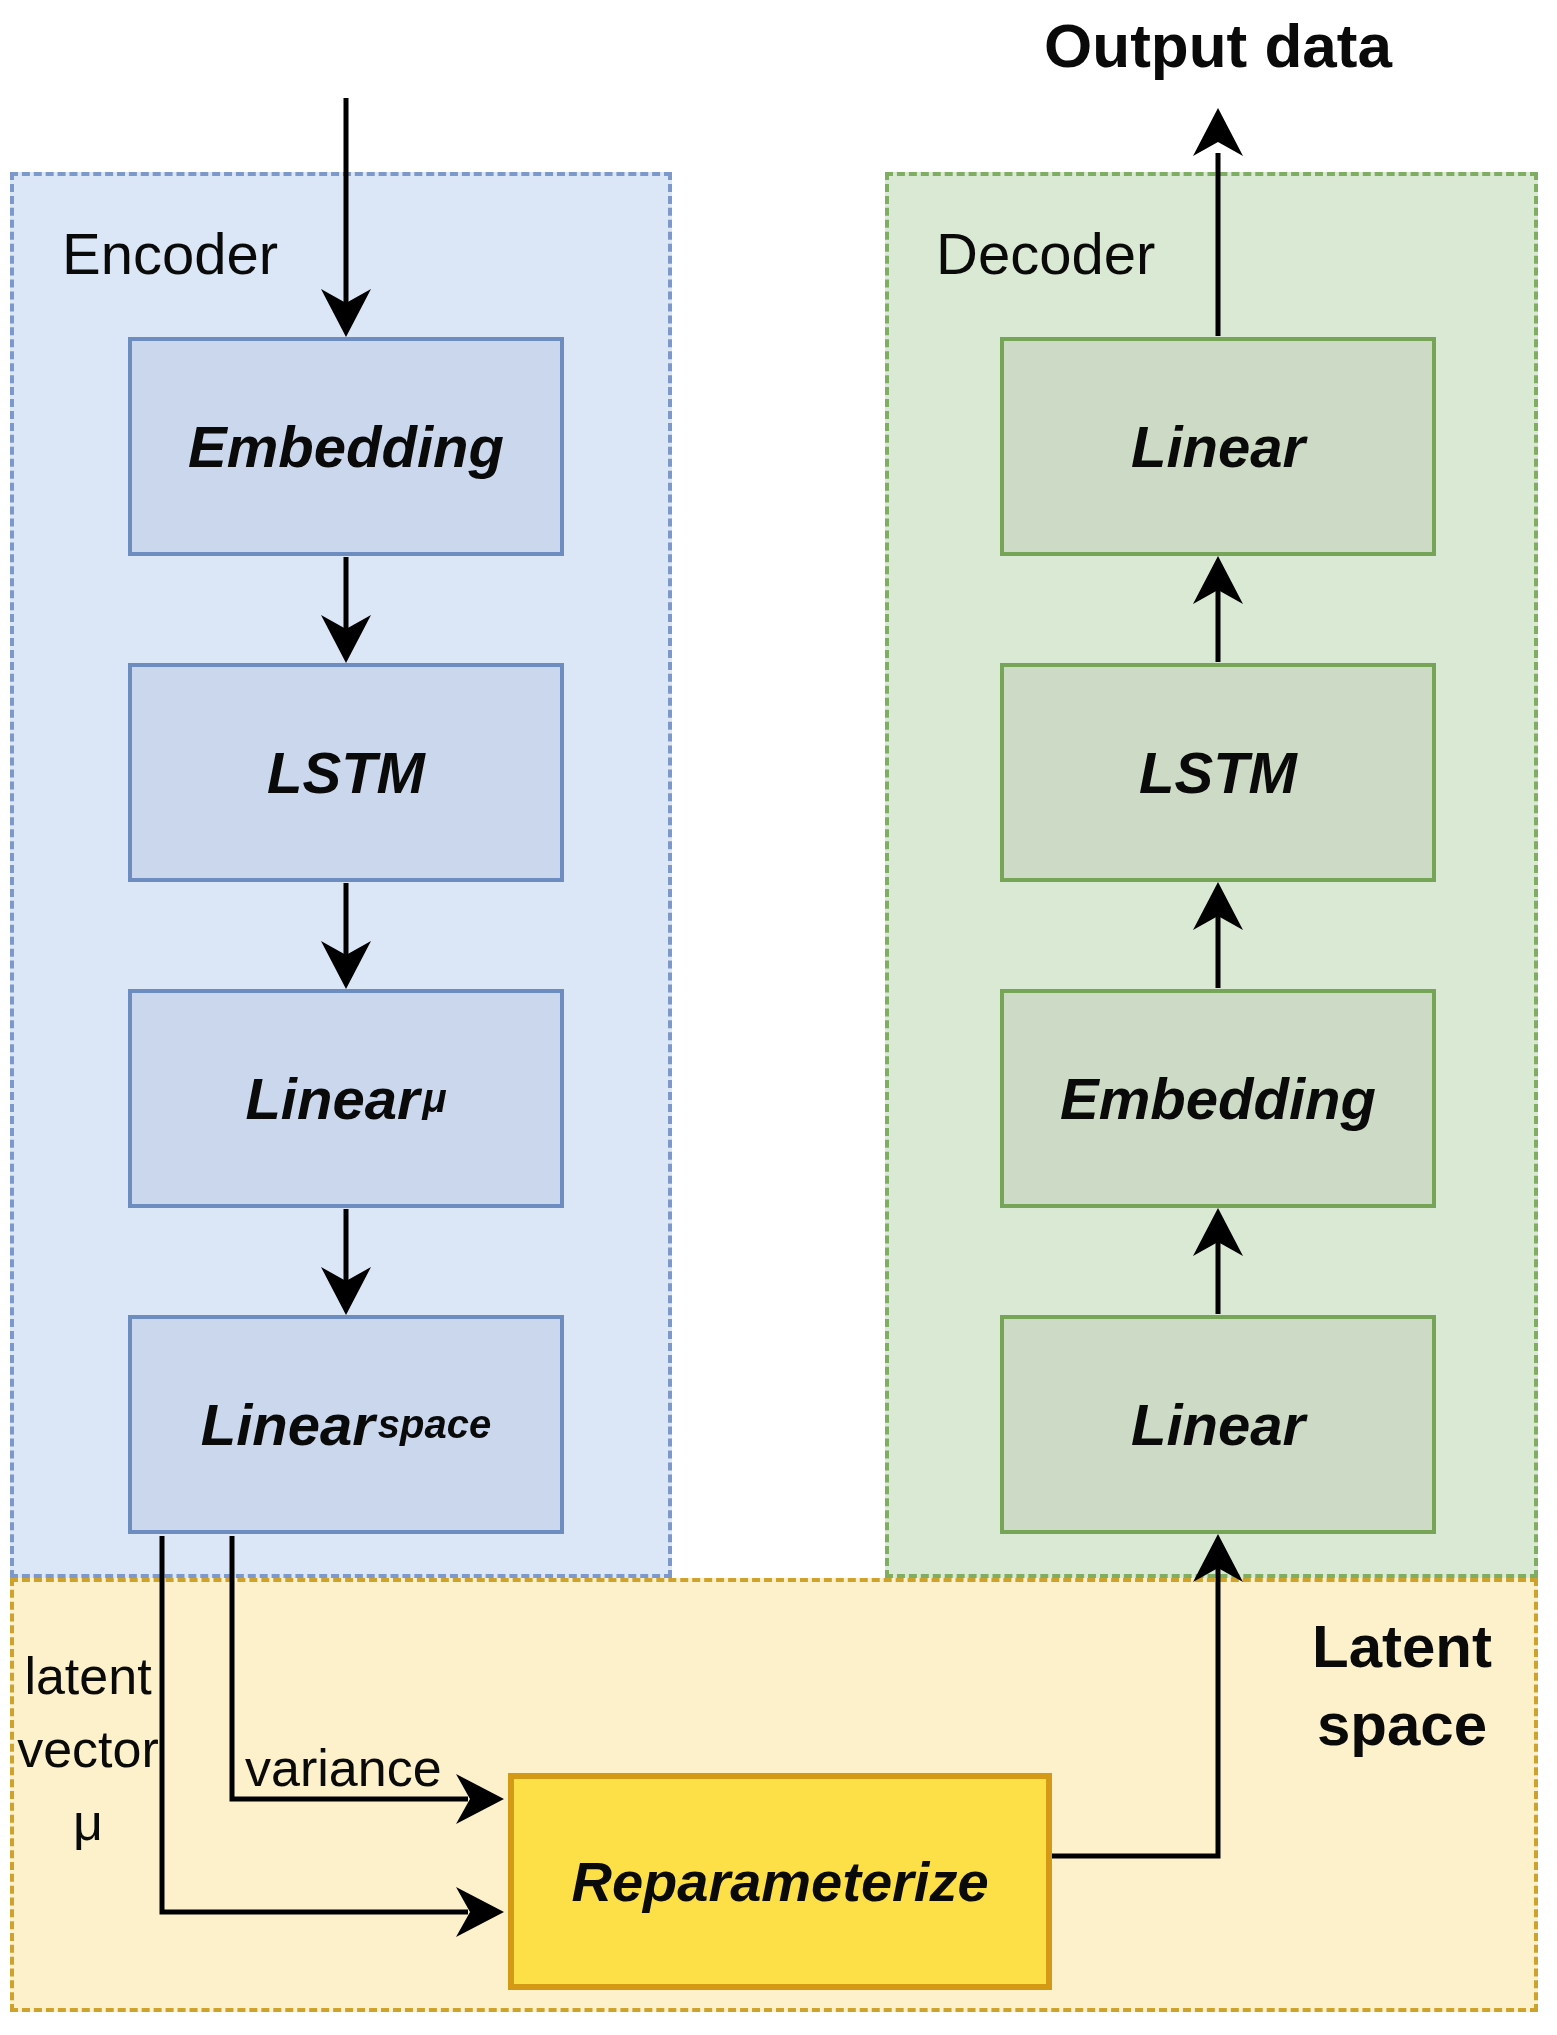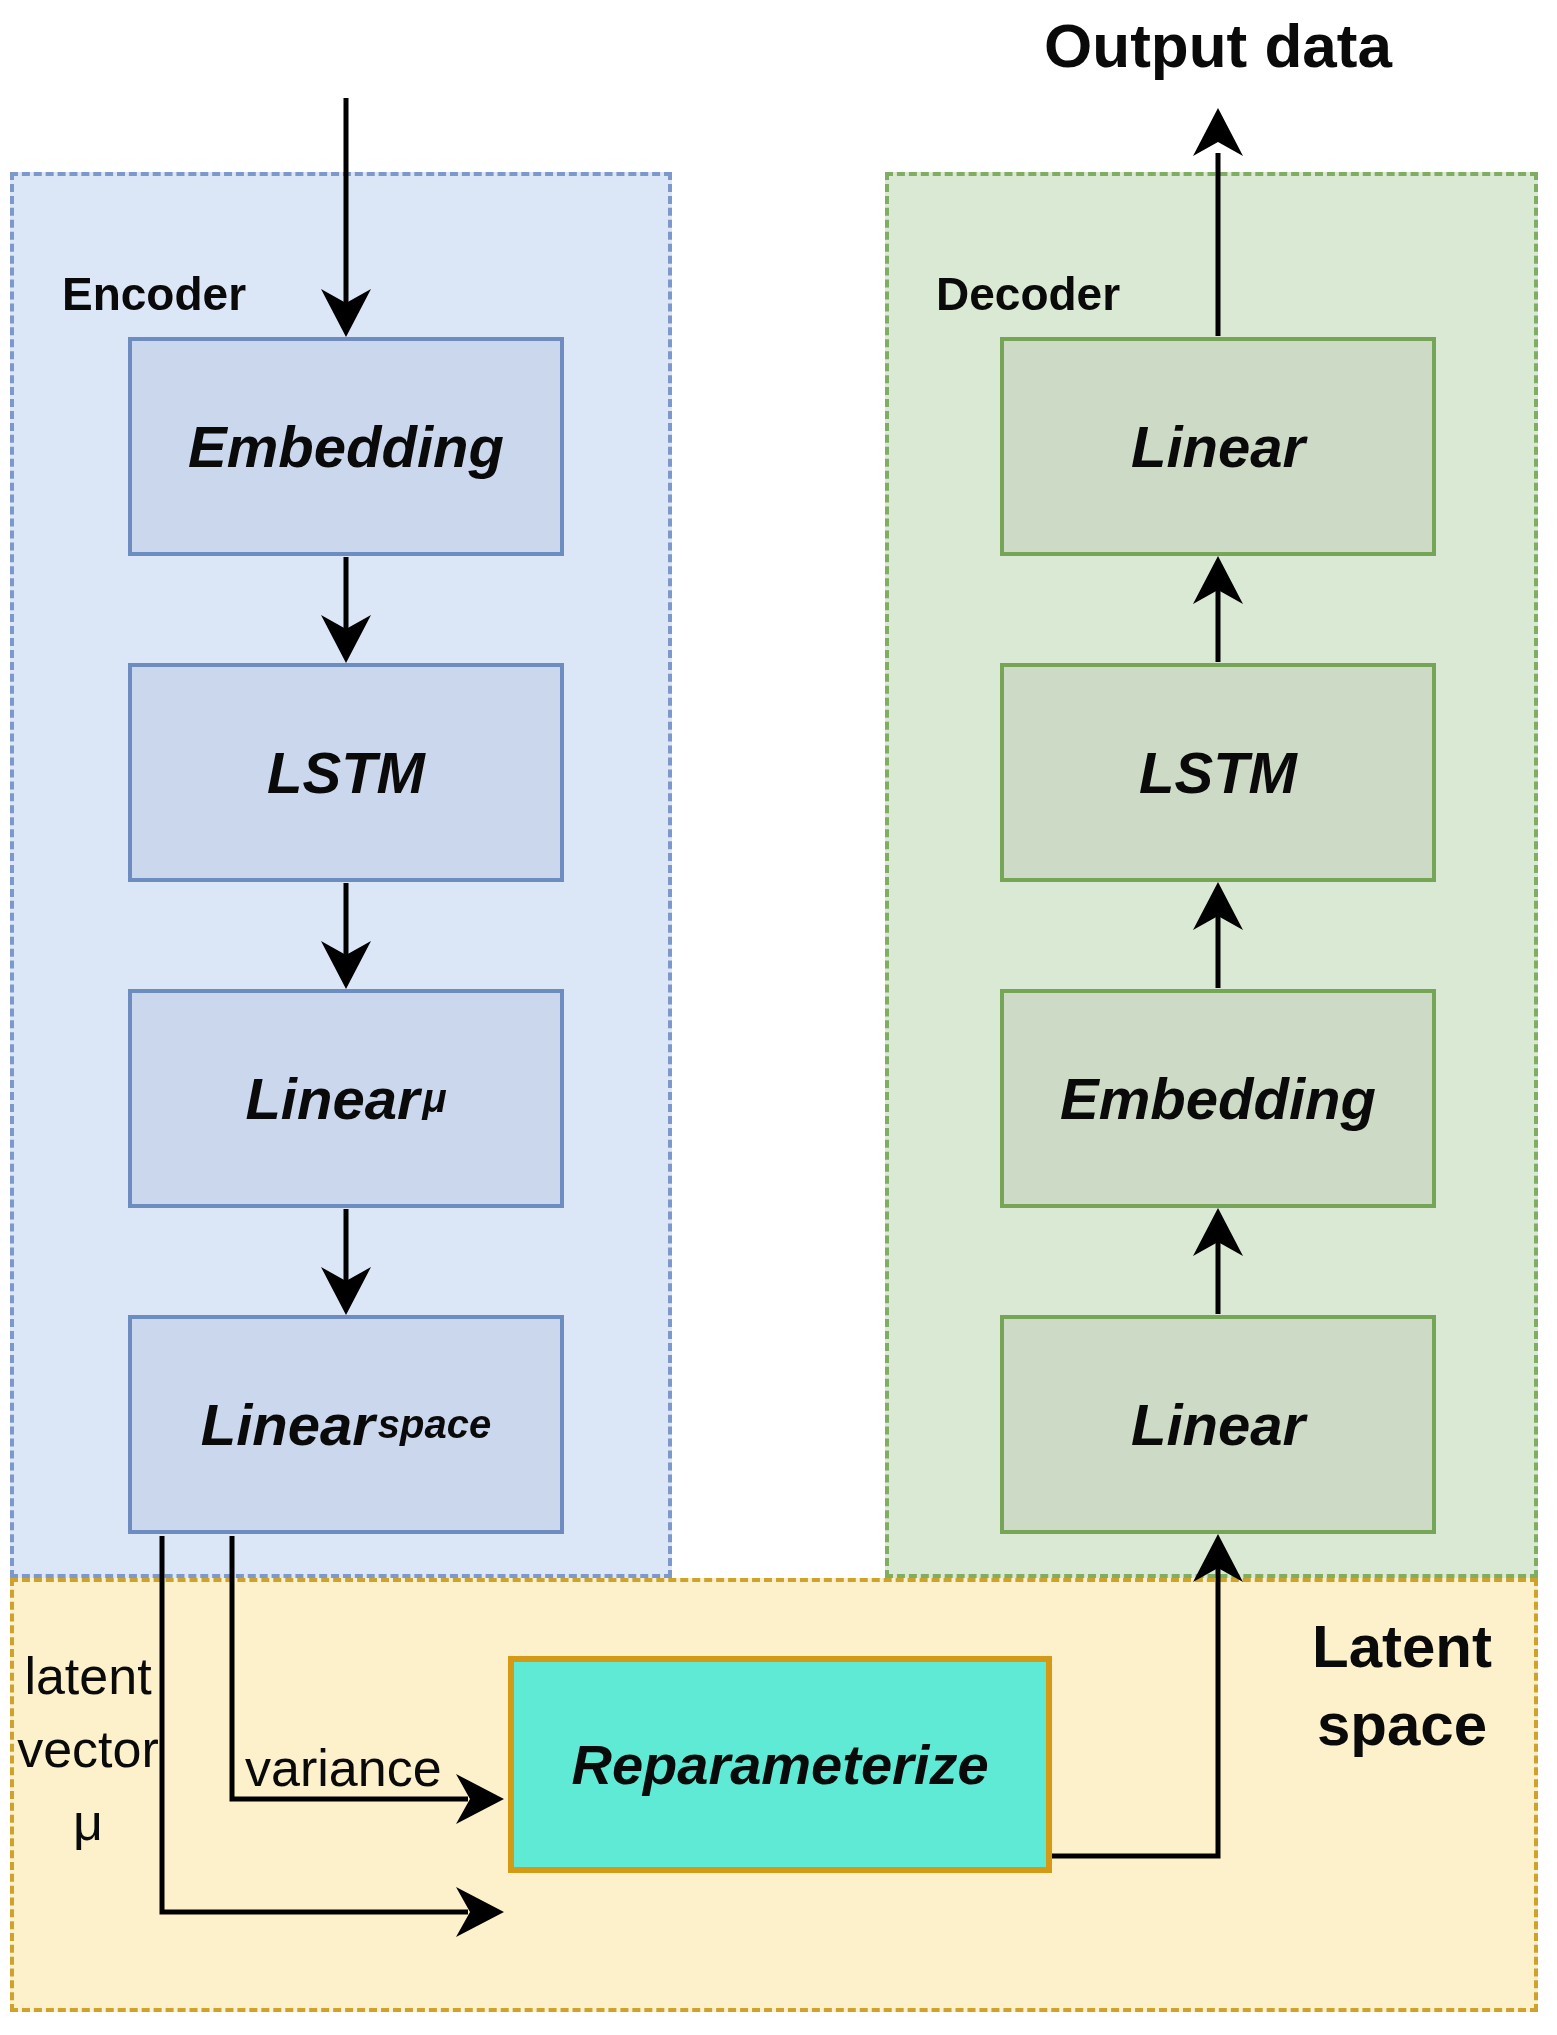--- a/index.html
+++ b/index.html
@@ -17,30 +17,30 @@
   .block {
     position:absolute; box-sizing:border-box; width:436px; height:219px;
     display:flex; align-items:center; justify-content:center;
     font-size:58px; font-weight:bold; font-style:italic; text-align:center;
   }
   .enc-block { left:128px;  background:#cbd7ec; border:4px solid #6d8dc0; }
   .dec-block { left:1000px; background:#cddac6; border:4px solid #77a557; }
   .b1 { top:337px; } .b2 { top:663px; } .b3 { top:989px; } .b4 { top:1315px; }
   .sub { font-size:40px; vertical-align:-16px; margin-left:3px; }
   .reparam-block {
-    position:absolute; box-sizing:border-box; left:508px; top:1656px;
-    width:544px; height:217px; background:#5eead4; border:6px solid #d49a16;
+    position:absolute; box-sizing:border-box; left:508px; top:1773px;
+    width:544px; height:217px; background:#fde047; border:6px solid #d49a16;
     display:flex; align-items:center; justify-content:center;
     font-size:56px; font-weight:bold; font-style:italic;
   }
   .title { position:absolute; top:10px; width:500px; text-align:center;
            font-size:62px; font-weight:bold; }
   .title-input  { left:96px; }
   .title-output { left:968px; }
-  .section-label { position:absolute; top:220px; font-size:46px; font-weight:bold;margin-top:47px; }
+  .section-label { position:absolute; top:220px; font-size:58px; font-weight:normal; }
   .encoder-label { left:62px; }
   .decoder-label { left:936px; }
   .latent-space-label { position:absolute; left:1202px; top:1608px; width:400px;
            text-align:center; font-size:60px; font-weight:bold; line-height:78px; }
   .latent-vector-label { position:absolute; left:8px; top:1640px; width:160px;
            text-align:center; font-size:52px; line-height:73px; }
   .variance-label { position:absolute; left:245px; top:1738px; font-size:52px; }
   svg.overlay { position:absolute; left:0; top:0; pointer-events:none; }
   svg.overlay * { stroke-linecap:butt; }
   .shaft { fill:none; stroke:#000000; stroke-width:5px; }

